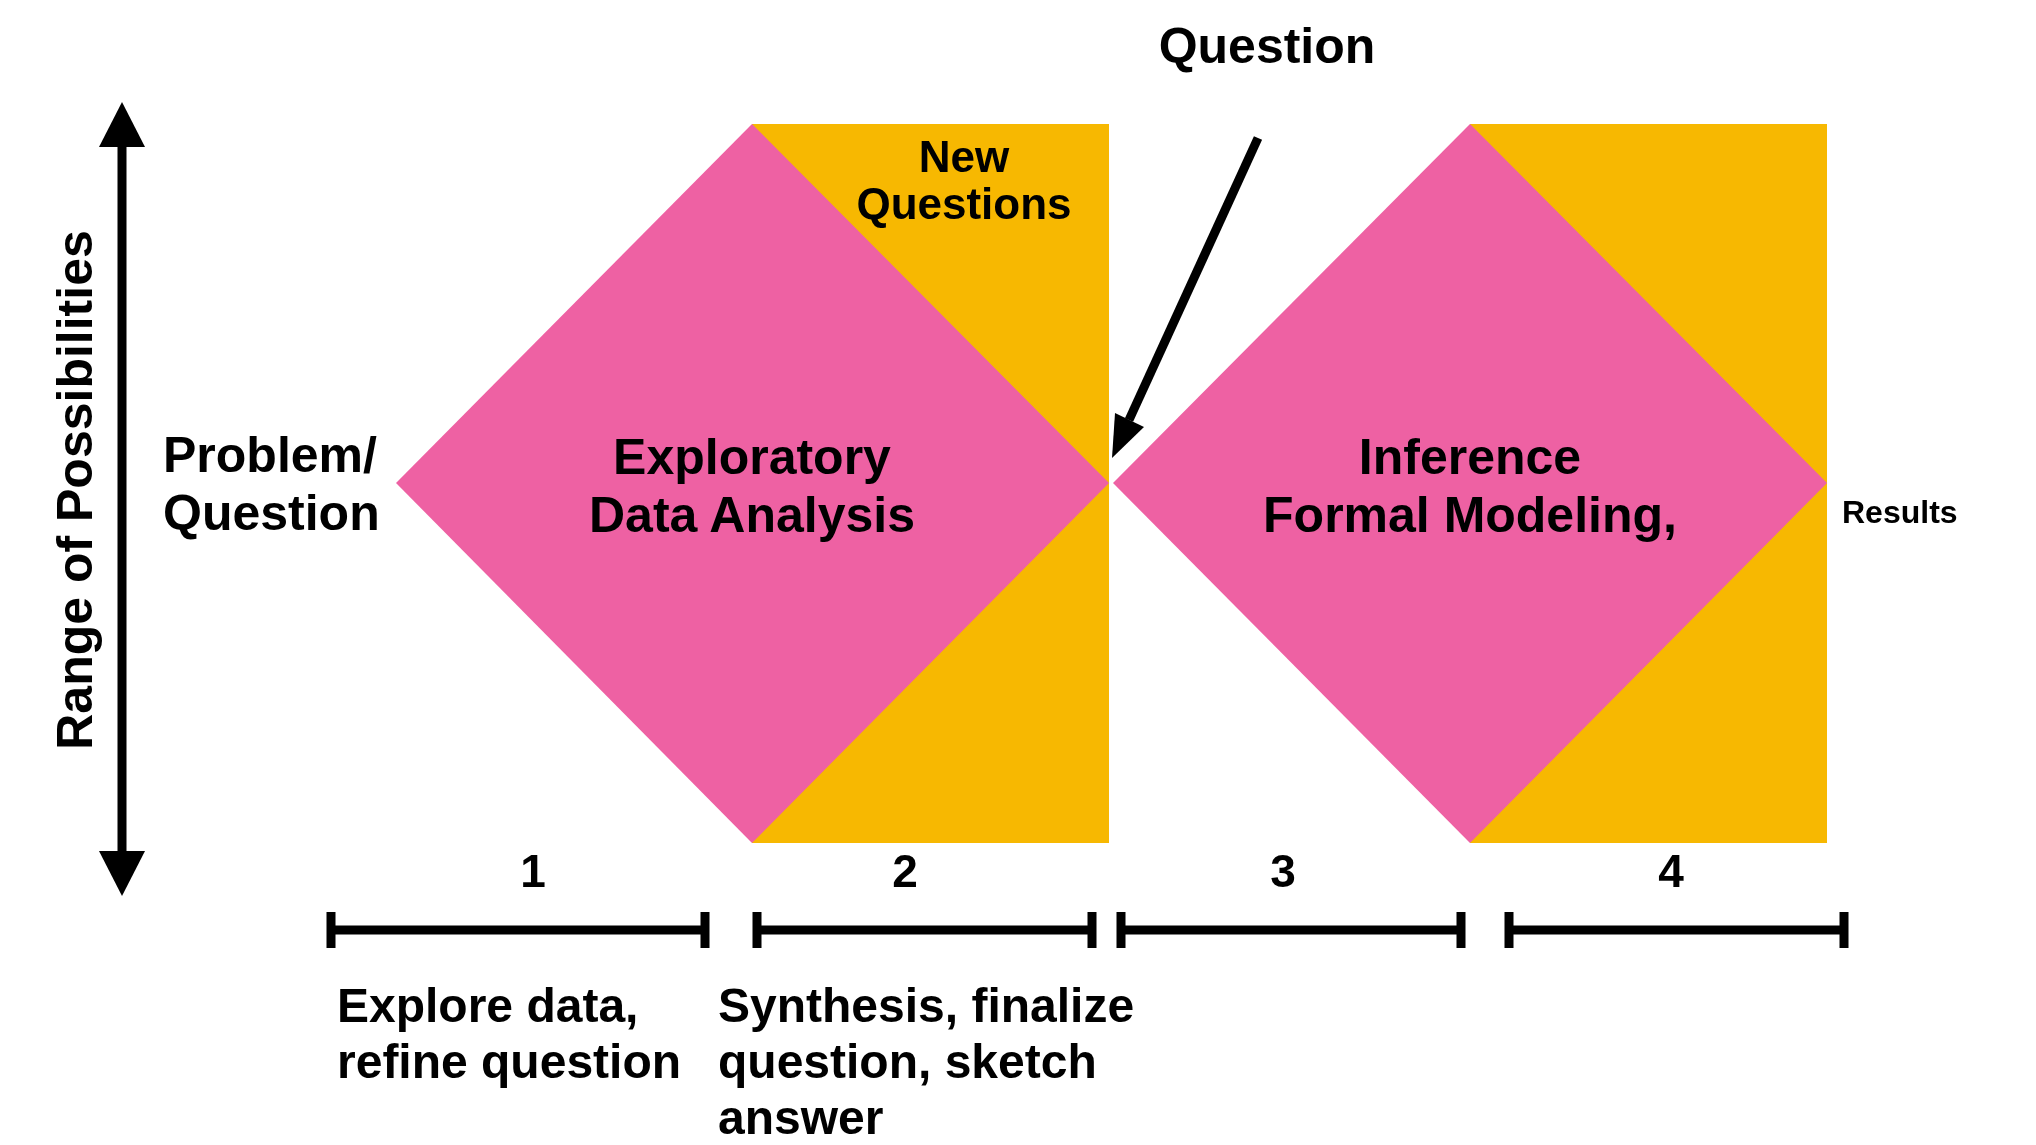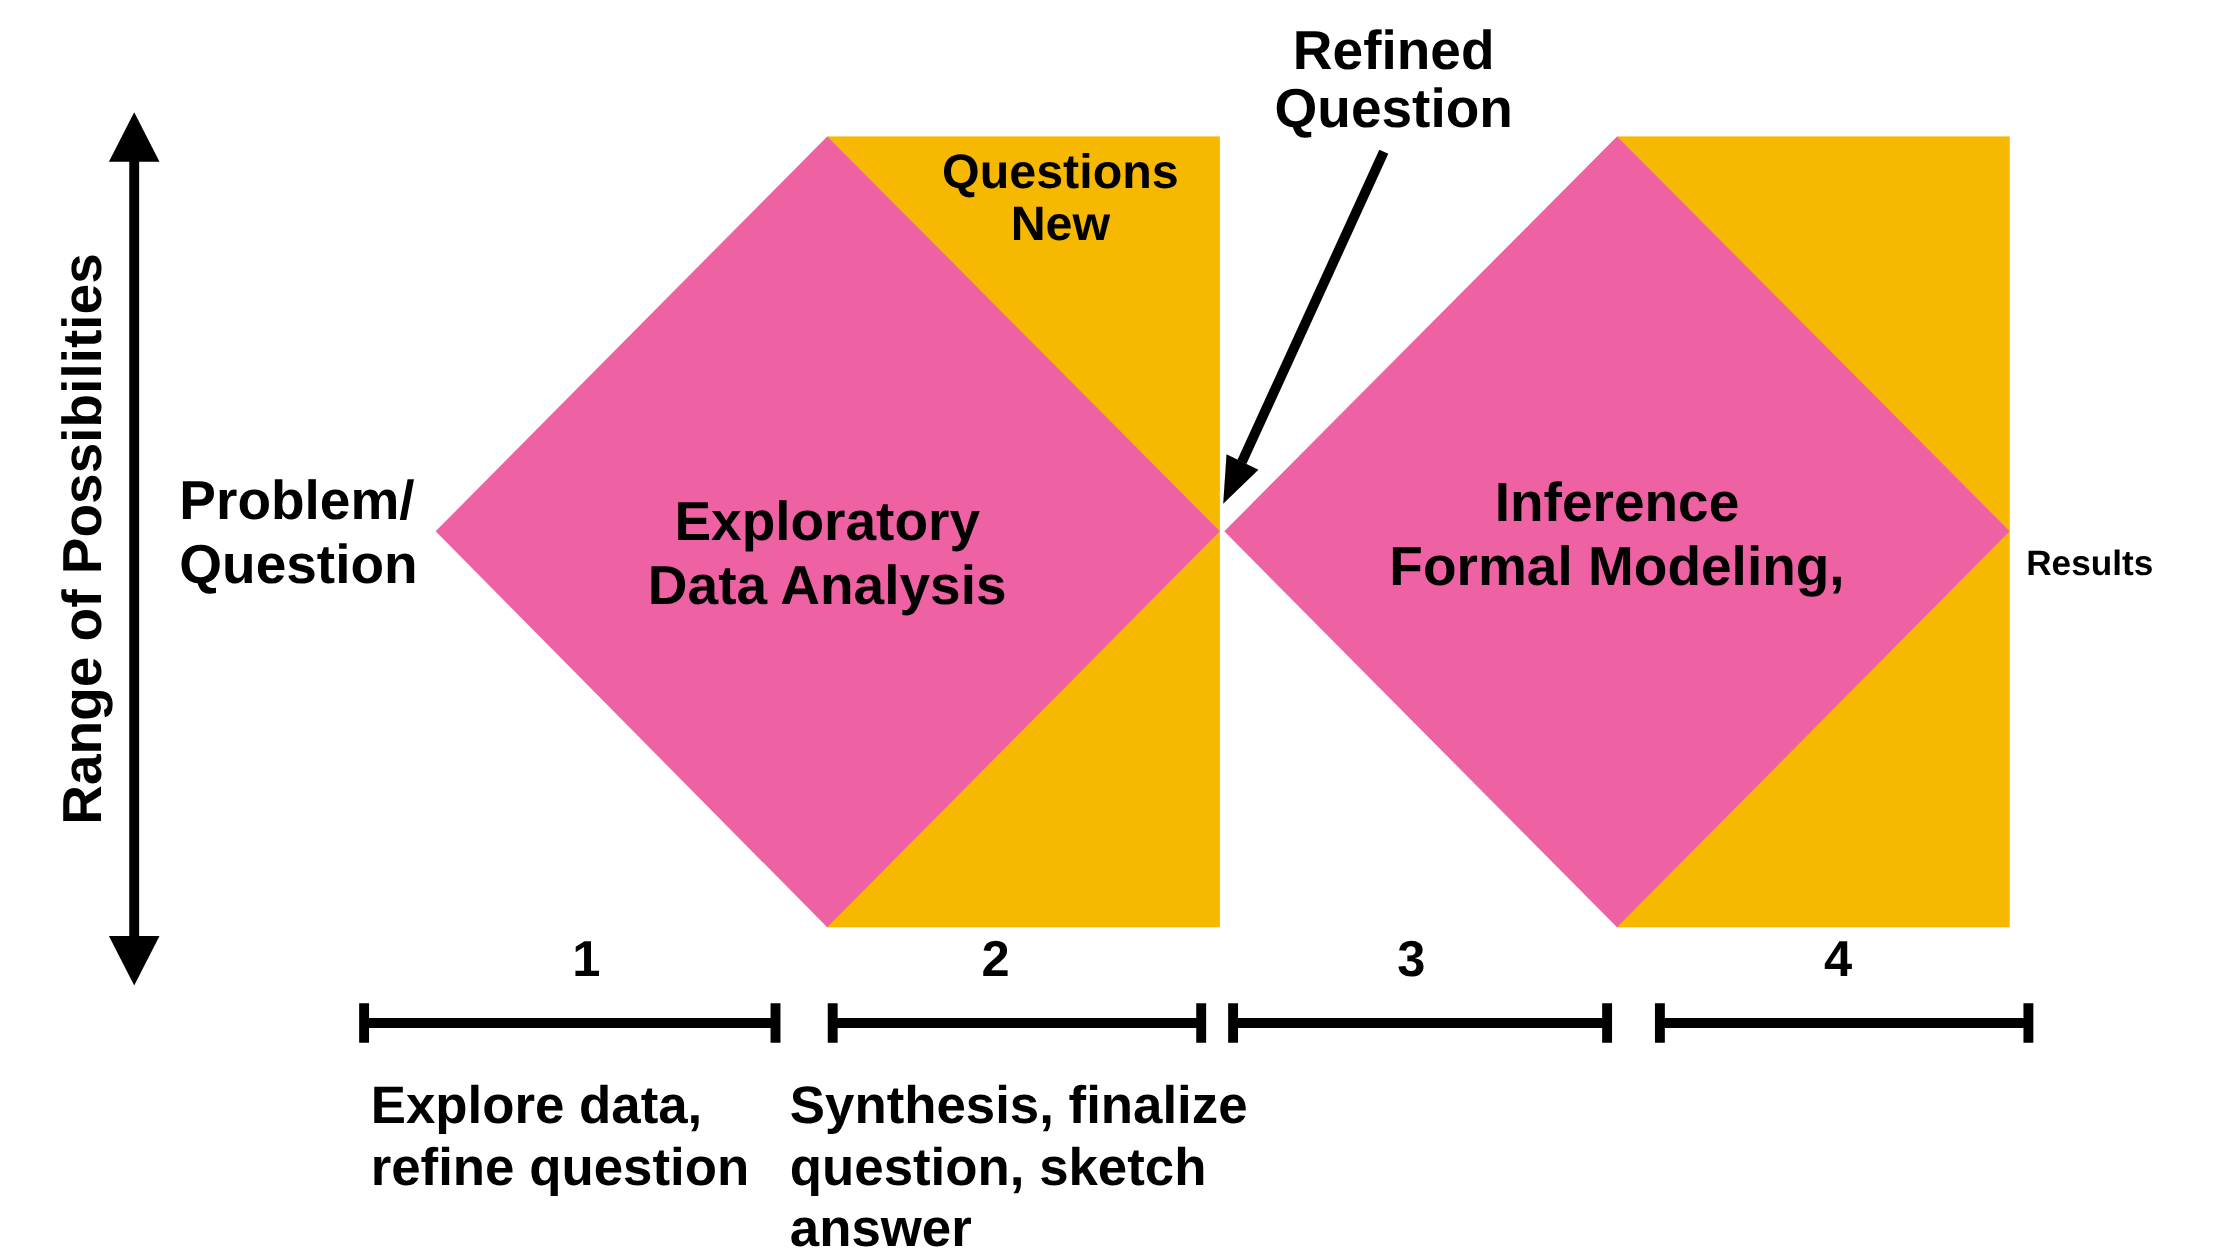--- a/index.html
+++ b/index.html
@@ -49,21 +49,21 @@
   }
 
   
   .diamond-title {
     top: 428px;
     transform: translateX(-50%);
     text-align: center;
     font-size: 50px;
     line-height: 58px;
   }
-  .eda-title { left: 752px; margin-top: 17px; }
+  .eda-title { left: 752px; }
   .modeling-title { left: 1470px; }
 
   
   .new-questions-label {
     left: 964px;
     top: 133px;
     transform: translateX(-50%);
     text-align: center;
     font-size: 44px;
     line-height: 47px;
@@ -149,26 +149,25 @@
     <span>Problem/</span>
     <span>Question</span>
   </div>
 
   <div class="label diamond-title eda-title">
     <span>Exploratory</span>
     <span>Data Analysis</span>
   </div>
 
   <div class="label new-questions-label">
+    <span>New</span>
     <span>Questions</span>
-    <span>New</span>
   </div>
 
   <div class="label refined-question-label">
-    <span>Refined</span>
     <span>Question</span>
   </div>
 
   <div class="label diamond-title modeling-title">
     <span>Inference</span>
     <span>Formal Modeling,</span>
   </div>
 
   <div class="label results-label">
     <span>Results</span>

